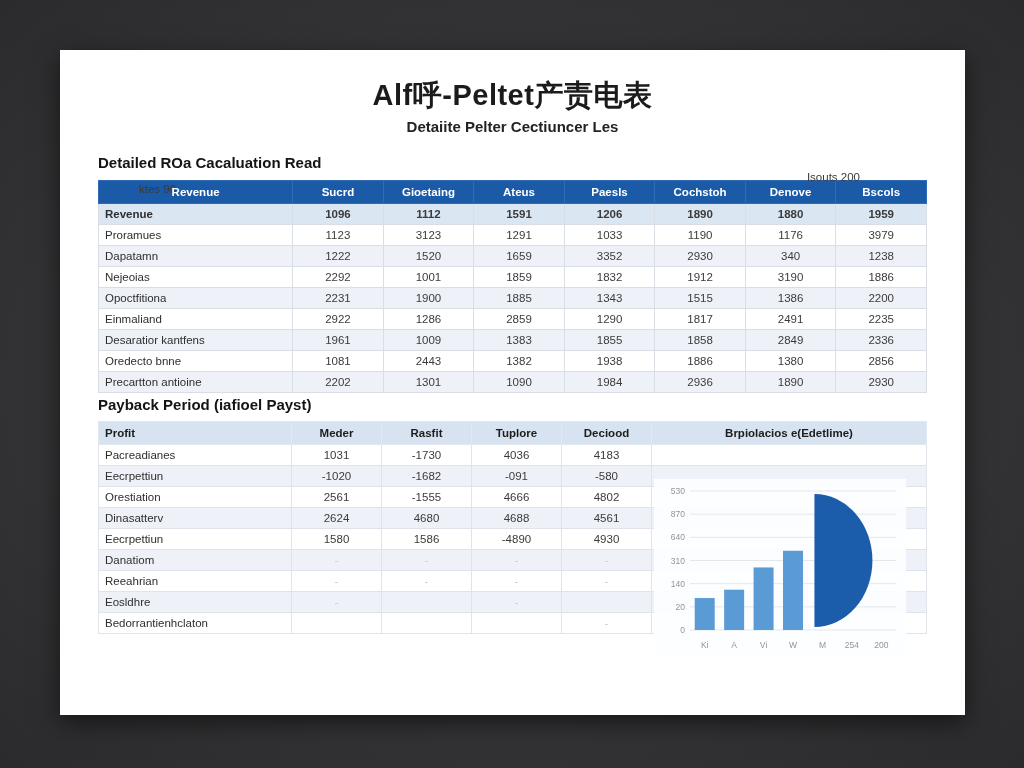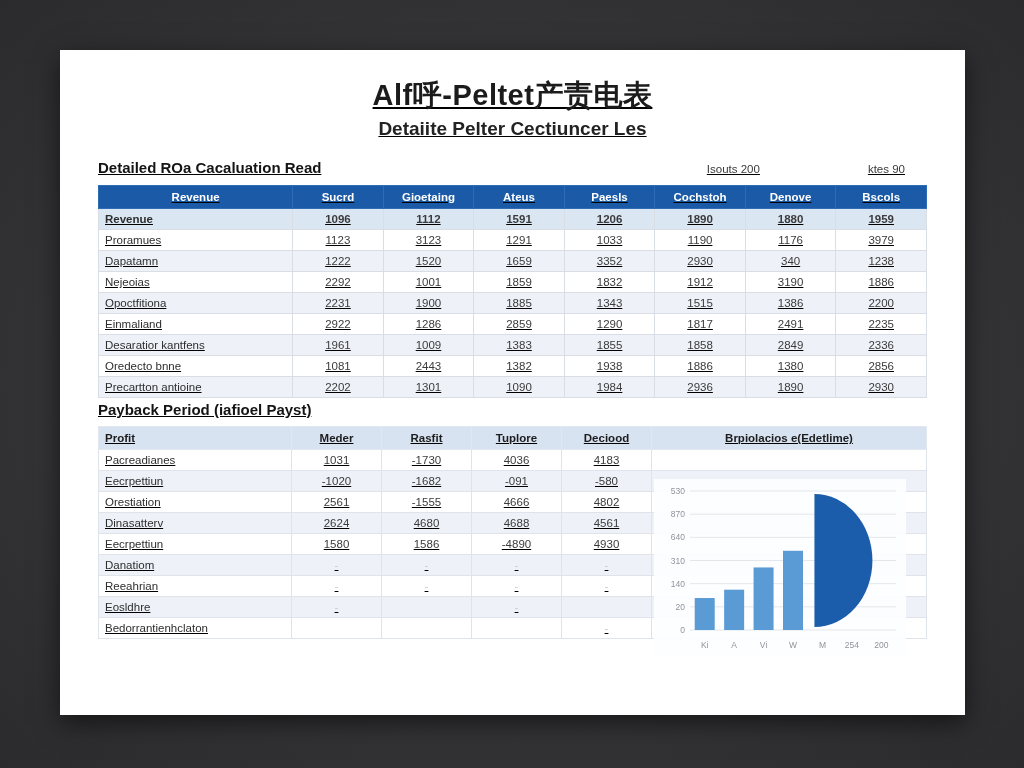--- a/index.html
+++ b/index.html
@@ -1,23 +1,23 @@
 <!DOCTYPE html>
 <html><head>
 <meta charset="utf-8">
 <style>
   html,body{margin:0;padding:0;}
   body{font-family:"Liberation Sans",sans-serif;}
   .canvas{position:relative;width:1024px;height:768px;overflow:hidden;
     background:radial-gradient(ellipse at center,#414144 0%,#2b2b2d 100%);}
   .page{position:absolute;left:60px;top:50px;width:905px;height:665px;background:#ffffff;
-    box-shadow:0 8px 24px rgba(0,0,0,0.55);text-decoration:underline;}
+    box-shadow:0 8px 24px rgba(0,0,0,0.55);}
   .title{margin-top:26px;text-align:center;font-size:29px;font-weight:bold;color:#1b1b1b;letter-spacing:0.5px;}
-  .subtitle{margin-top:2px;text-align:center;font-size:19px;font-weight:bold;color:#222;}
-  .secbar{display:flex;align-items:baseline;margin:19px 38px 4px 38px;height:22px;}
+  .subtitle{margin-top:2px;text-align:center;font-size:15px;font-weight:bold;color:#222;}
+  .secbar{display:flex;align-items:baseline;margin:19px 38px 4px 38px;height:22px;flex-direction:column;}
   .sec2{margin-top:3px;margin-bottom:3px;}
   .sectitle{font-size:15px;font-weight:bold;color:#141414;}
   .meta{font-size:11.5px;color:#3a3a3a;}
   .meta1{margin-left:auto;margin-right:67px;}
   .meta2{margin-right:22px;padding-left:41px;}
   table{width:829px;margin-left:38px;border-collapse:collapse;table-layout:fixed;font-size:11.5px;border-radius:10px;}
   .c-lab{width:193px;} .c-num{width:90px;} .c-num2{width:90px;} .c-chart{width:auto;}
   th,td{padding:0 6px;height:20px;line-height:20px;overflow:hidden;white-space:nowrap;}
   #table1 thead th{background:#1b5aa6;color:#fff;font-weight:bold;text-align:center;height:22px;
     border:1px solid #2f6cb5;}

